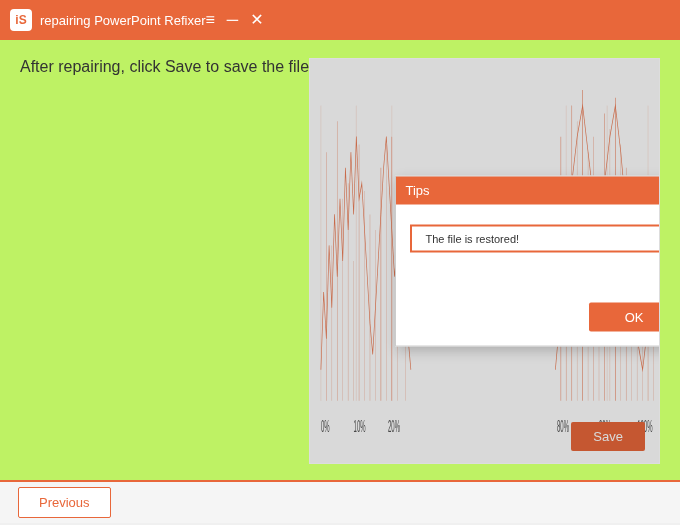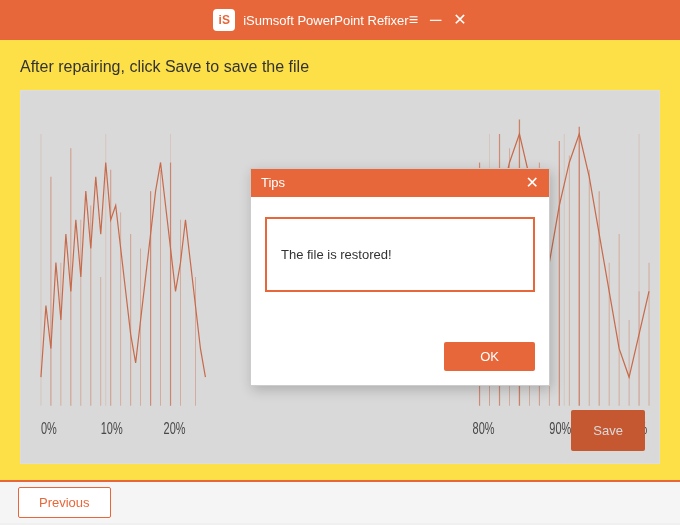--- a/index.html
+++ b/index.html
@@ -11,21 +11,21 @@
       overflow: hidden;
     }
 
     
     .title-bar {
       background: #e8673a;
       height: 40px;
       display: flex;
       align-items: center;
       padding: 0 10px;
-      justify-content: center;
+      justify-content: flex-start;
     }
     .title-bar-left {
       display: flex;
       align-items: center;
       gap: 8px;
     }
     .app-icon {
       width: 22px;
       height: 22px;
       background: white;
@@ -49,25 +49,25 @@
     }
     .title-bar-controls span {
       color: white;
       font-size: 16px;
       cursor: pointer;
       line-height: 1;
     }
 
     
     .main-content {
-      background: #fde047;
+      background: #bef264;
       padding: 18px 20px 16px 20px;
       height: 440px;
       display: flex;
-      flex-direction: column;
+      flex-direction: row;
     }
 
     .page-instruction {
       font-size: 16px;
       color: #333;
       margin-bottom: 14px;
     }
 
     
     .chart-container {
@@ -86,21 +86,21 @@
     
     .save-btn-container {
       position: absolute;
       bottom: 12px;
       right: 14px;
     }
     .save-btn {
       background: #e8673a;
       color: white;
       border: none;
-      padding: 13px 22px;
+      padding: 7px 22px;
       font-size: 13px;
       cursor: pointer;
       border-radius: 2px;
     }
 
     
     .dialog-overlay {
       position: absolute;
       top: 0; left: 0; right: 0; bottom: 0;
       background: rgba(0,0,0,0.15);
@@ -128,22 +128,22 @@
       color: white;
       font-size: 16px;
       cursor: pointer;
       line-height: 1;
     }
     .dialog-body {
       padding: 20px 14px 14px 14px;
     }
     .dialog-message-box {
       border: 2px solid #e8673a;
-      padding: 28px 14px;
-      font-size: 13px;
+      padding: 6px 14px;
+      font-size: 11px;
       color: #333;
       margin-bottom: 36px;
     }
     .dialog-footer {
       display: flex;
       justify-content: flex-end;
       padding: 0 14px 14px 14px;
     }
     .ok-btn {
       background: #e8673a;
@@ -173,21 +173,21 @@
       cursor: pointer;
       border-radius: 2px;
     }
   </style>
 </head>
 <body>
 
 <div class="title-bar">
   <div class="title-bar-left">
     <div class="app-icon">iS</div>
-    <span class="title-bar-title">iSumsoft PowerPoint Refixer</span>
+    <span class="title-bar-title">repairing PowerPoint Refixer</span>
   </div>
   <div class="title-bar-controls">
     <span>≡</span>
     <span>─</span>
     <span>✕</span>
   </div>
 </div>
 
 <div class="main-content">
   <div class="page-instruction">After repairing, click Save to save the file</div>

